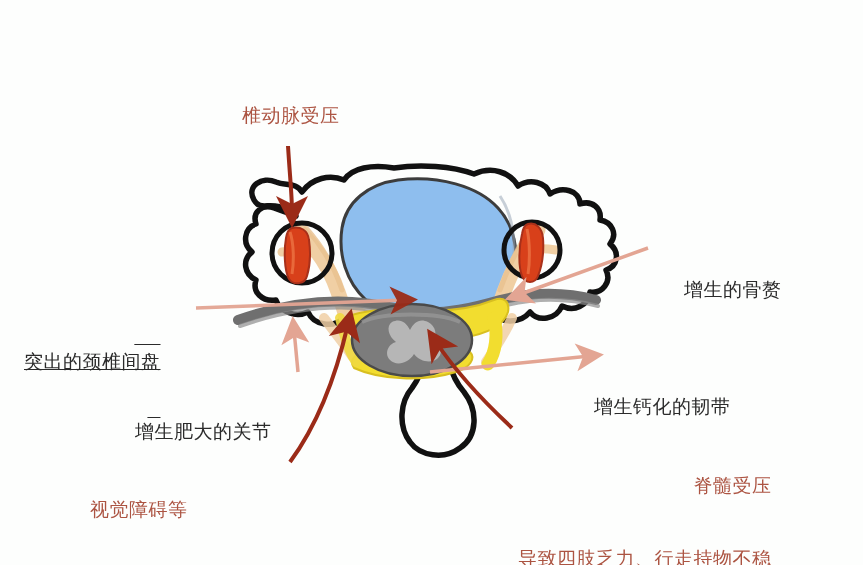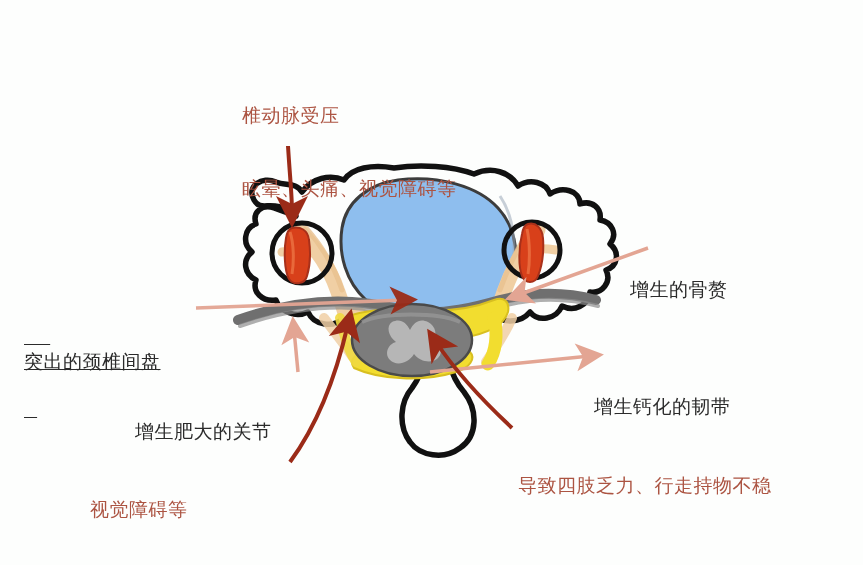--- a/index.html
+++ b/index.html
@@ -23,20 +23,21 @@
     top: 0;
     width: 863px;
     height: 565px;
   }
   .anno {
     position: absolute;
     white-space: pre;
     line-height: 1.28;
     letter-spacing: 0.5px;
     font-family: "DejaVu Sans", sans-serif;
+    text-align: right;
   }
   .anno-red {
     color: #ac5442;
     font-size: 19px;
     font-weight: 500;
   }
   .anno-black {
     color: #2b2b2b;
     font-size: 19px;
     font-weight: 500;
@@ -198,24 +199,23 @@
     <g>
       <path d="M290,462 C 318,424 336,376 348,324" fill="none" stroke="#9b2b18" stroke-width="4" marker-end="url(#mkDarkRed)"></path>
     </g>
     <g>
       <path d="M512,428 C 480,398 452,366 436,342" fill="none" stroke="#9b2b18" stroke-width="4" marker-end="url(#mkDarkRed)"></path>
     </g>
   </svg>
 
   <div class="anno anno-red" style="left:242px; top:54px;">
     <div>椎动脉受压</div>
-    <div>眩晕、头痛、视觉障碍等</div>
-  </div>
-
-  <div class="anno anno-black" style="left:630px; top:228px;">
+  </div>
+
+  <div class="anno anno-black" style="left:684px; top:228px;">
     <div>增生的骨赘</div>
   </div>
 
   <div class="anno anno-black" style="left:24px; top:300px;text-decoration:underline;">
     <div>突出的颈椎间盘</div>
   </div>
 
   <div class="anno anno-black" style="left:594px; top:345px;">
     <div>增生钙化的韧带</div>
   </div>
@@ -223,16 +223,17 @@
   <div class="anno anno-black" style="left:135px; top:370px;">
     <div>增生肥大的关节</div>
   </div>
 
   <div class="anno anno-red" style="left:90px; top:448px;">
     <div>视觉障碍等</div>
     
   </div>
 
   <div class="anno anno-red" style="left:518px; top:424px;">
+    <div>脊髓受压</div>
     <div>导致四肢乏力、行走持物不稳</div>
   </div>
 
 </div>
 
 </body></html>

